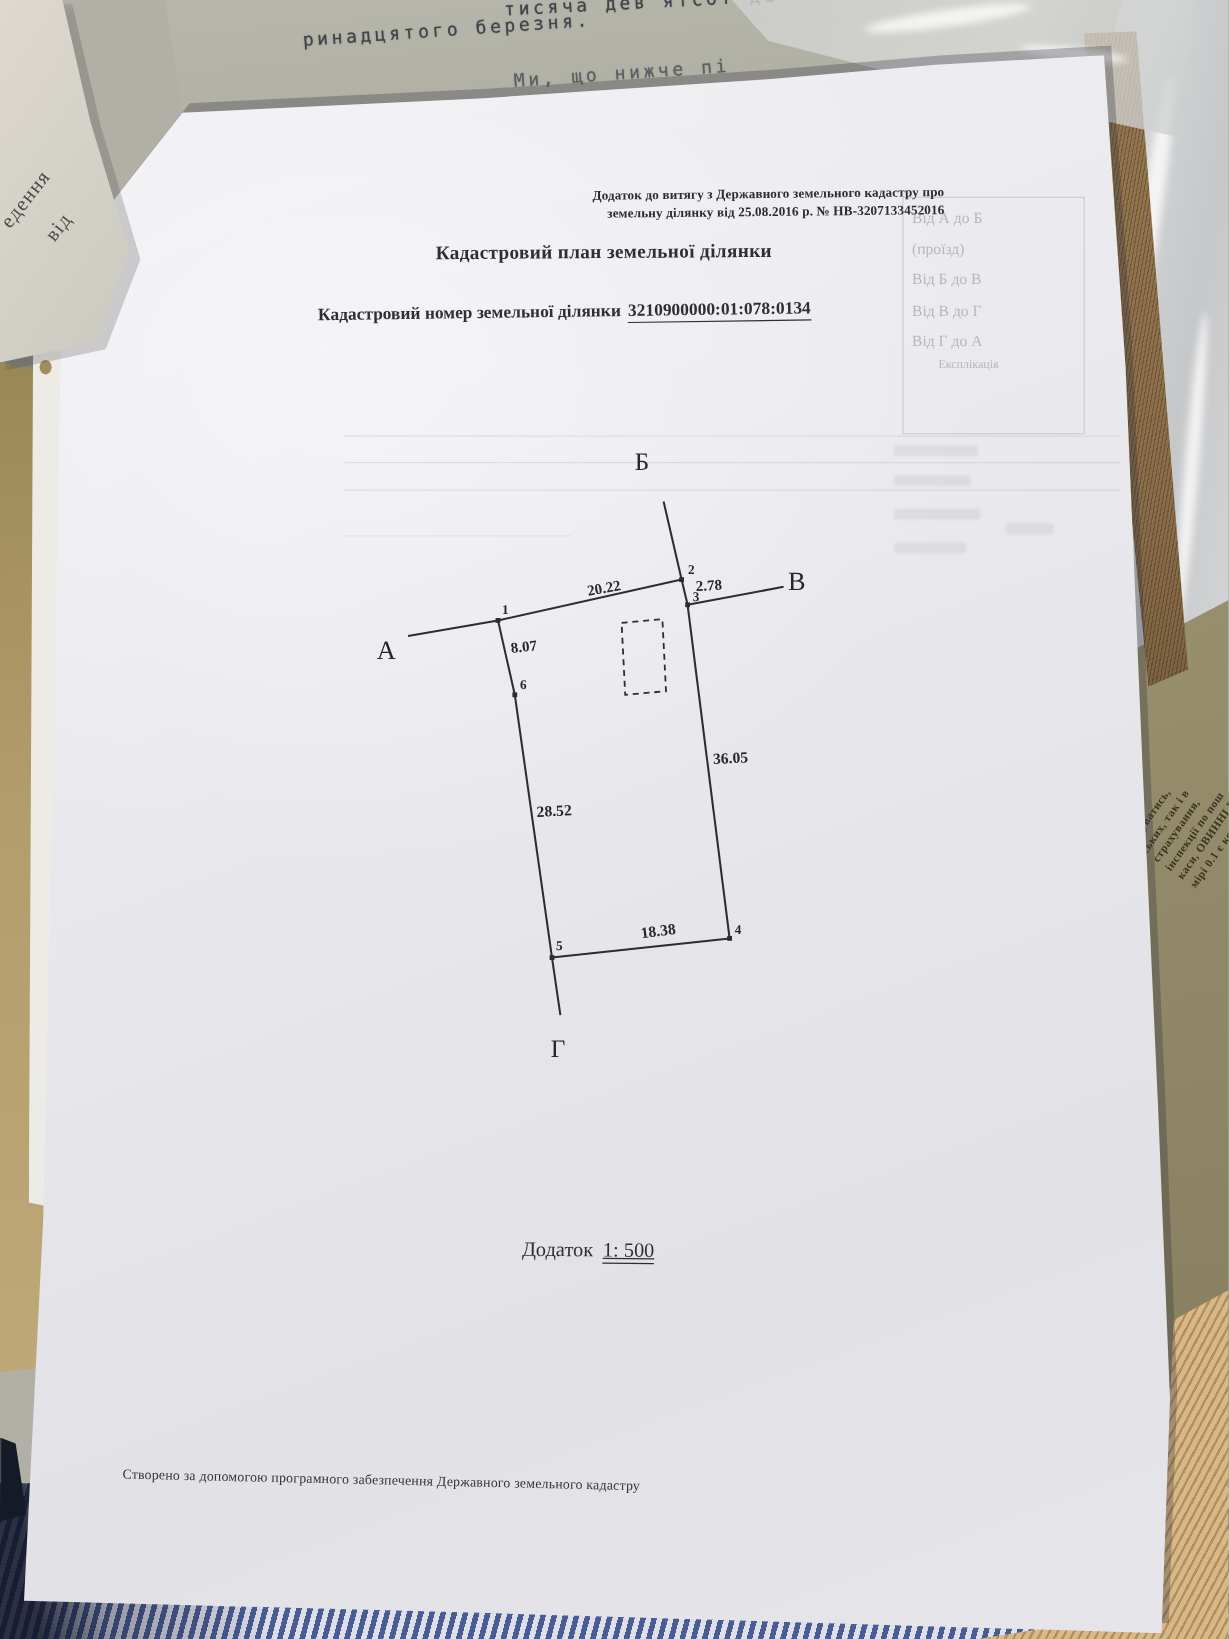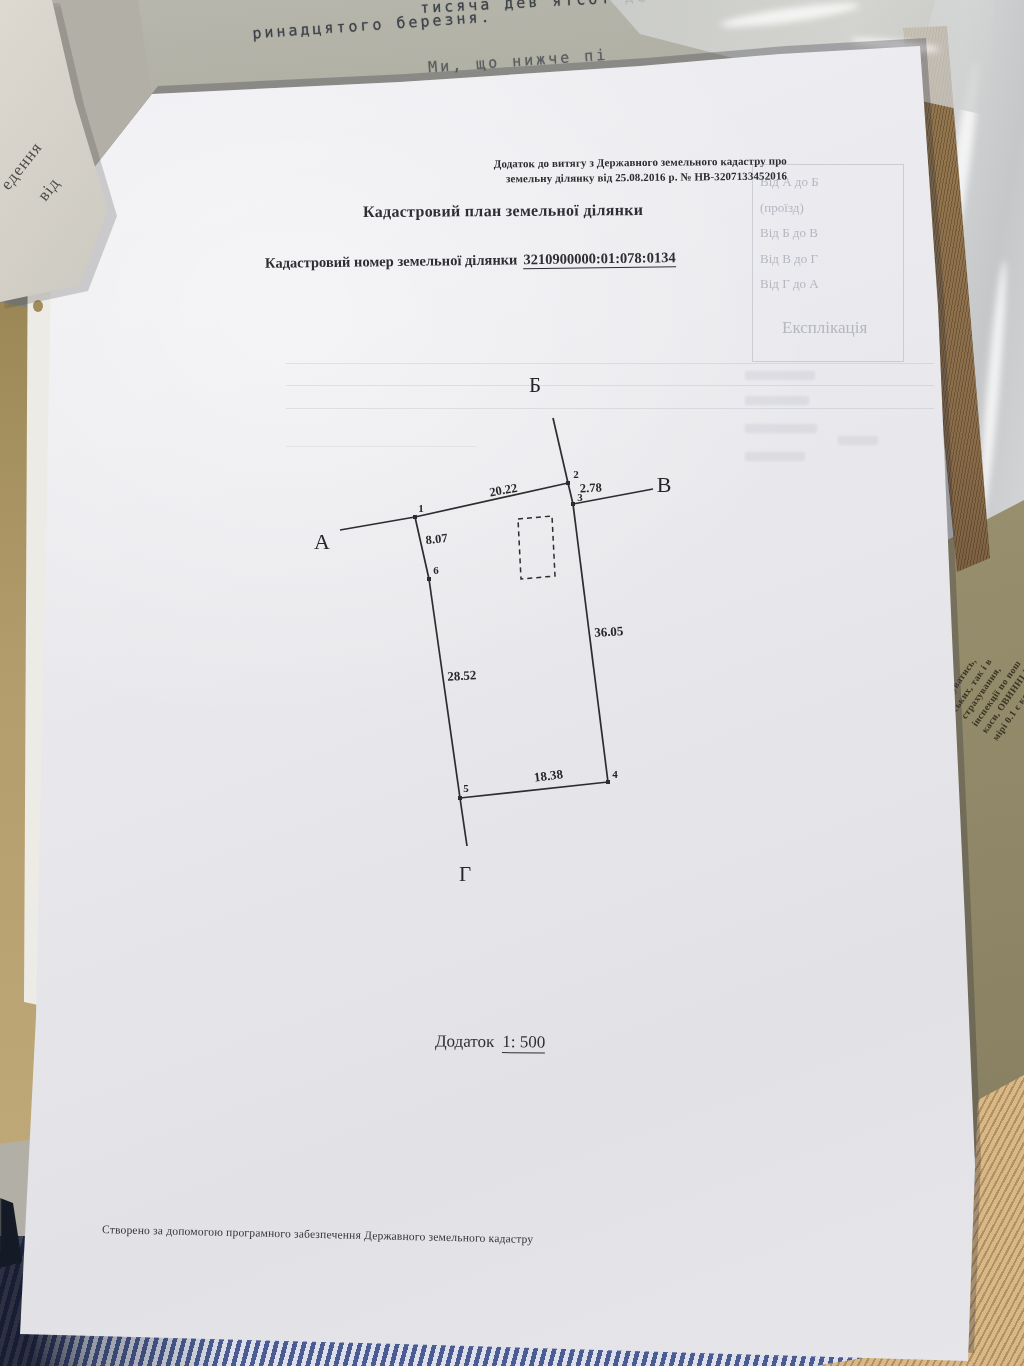--- a/index.html
+++ b/index.html
@@ -84,26 +84,26 @@
     letter-spacing:.3px;transform:rotate(-.4deg);white-space:nowrap;}
   .cad-line{left:265px;top:236px;font-size:14.5px;font-weight:600;color:#2e2e34;
     transform:rotate(-.8deg);white-space:nowrap;}
   .cad-num{border-bottom:1.4px solid #2e2e34;padding-bottom:1px;margin-left:6px;}
 
   .bleed-box{left:752px;top:148px;width:152px;height:198px;
     border:1px solid rgba(95,105,120,.22);}
   .bleed-lines{left:760px;top:153px;width:150px;font-size:13px;color:#7d8694;
     opacity:.5;line-height:25.5px;filter:blur(.4px);}
   .bleed-lines span{display:block;}
-  .bleed-expl{left:782px;top:302px;font-size:17px;color:#7d8694;opacity:.5;filter:blur(.4px);}
+  .bleed-expl{left:782px;top:283px;font-size:10px;color:#7d8694;opacity:.5;filter:blur(.4px);}
   .faint-rule{height:1px;background:rgba(120,130,145,.16);}
   .faint-blob{background:rgba(130,140,155,.13);filter:blur(1px);border-radius:2px;}
 
   .scale-line{left:435px;top:1016px;font-size:17px;color:#2e2e34;transform:rotate(.5deg);white-space:nowrap;}
-  .scale-val{border-bottom:1.4px solid #2e2e34;padding-bottom:1px;margin-left:8px;}
+  .scale-val{border-bottom:1.4px solid #2e2e34;padding-bottom:1px;margin-left:8px;text-decoration:underline;}
   .footer-line{left:102px;top:1212px;font-size:11.5px;color:#34343a;
     transform:rotate(1.3deg);letter-spacing:.2px;white-space:nowrap;}
 
   svg text{font-family:"Liberation Serif",serif;fill:#26262b;}
 </style>
 </head>
 <body>
 
 <div id="canvas">
 

